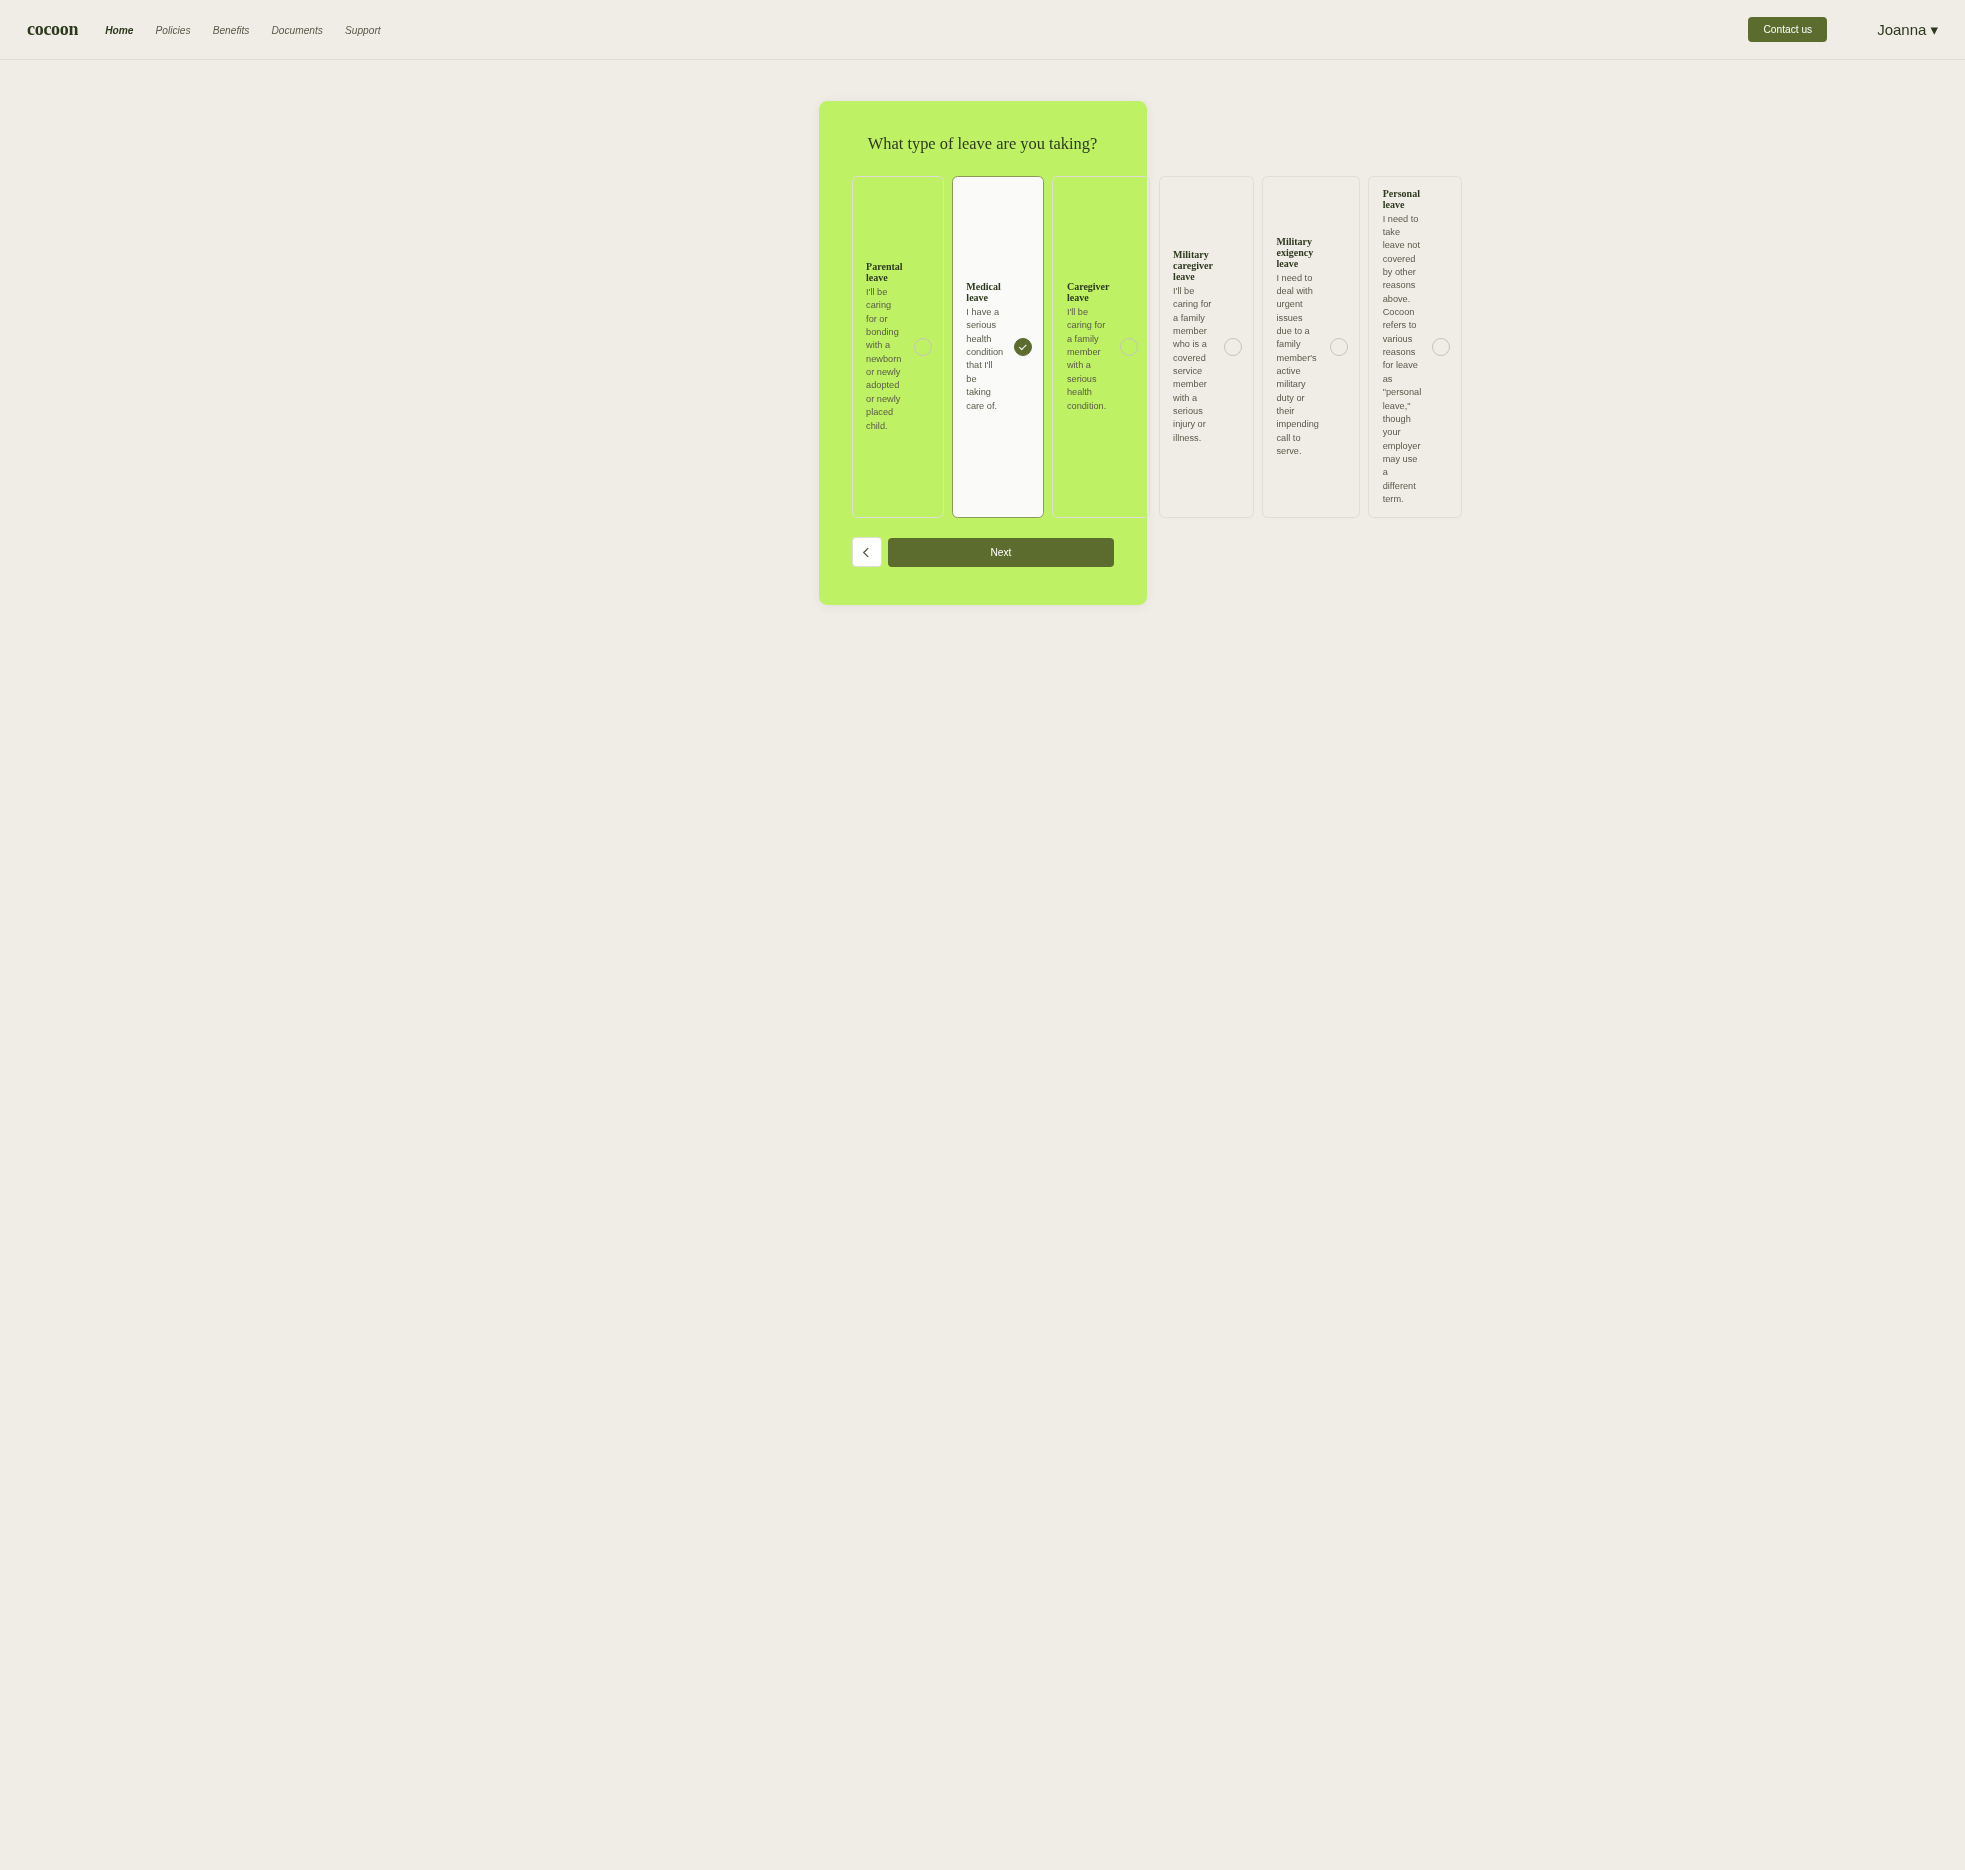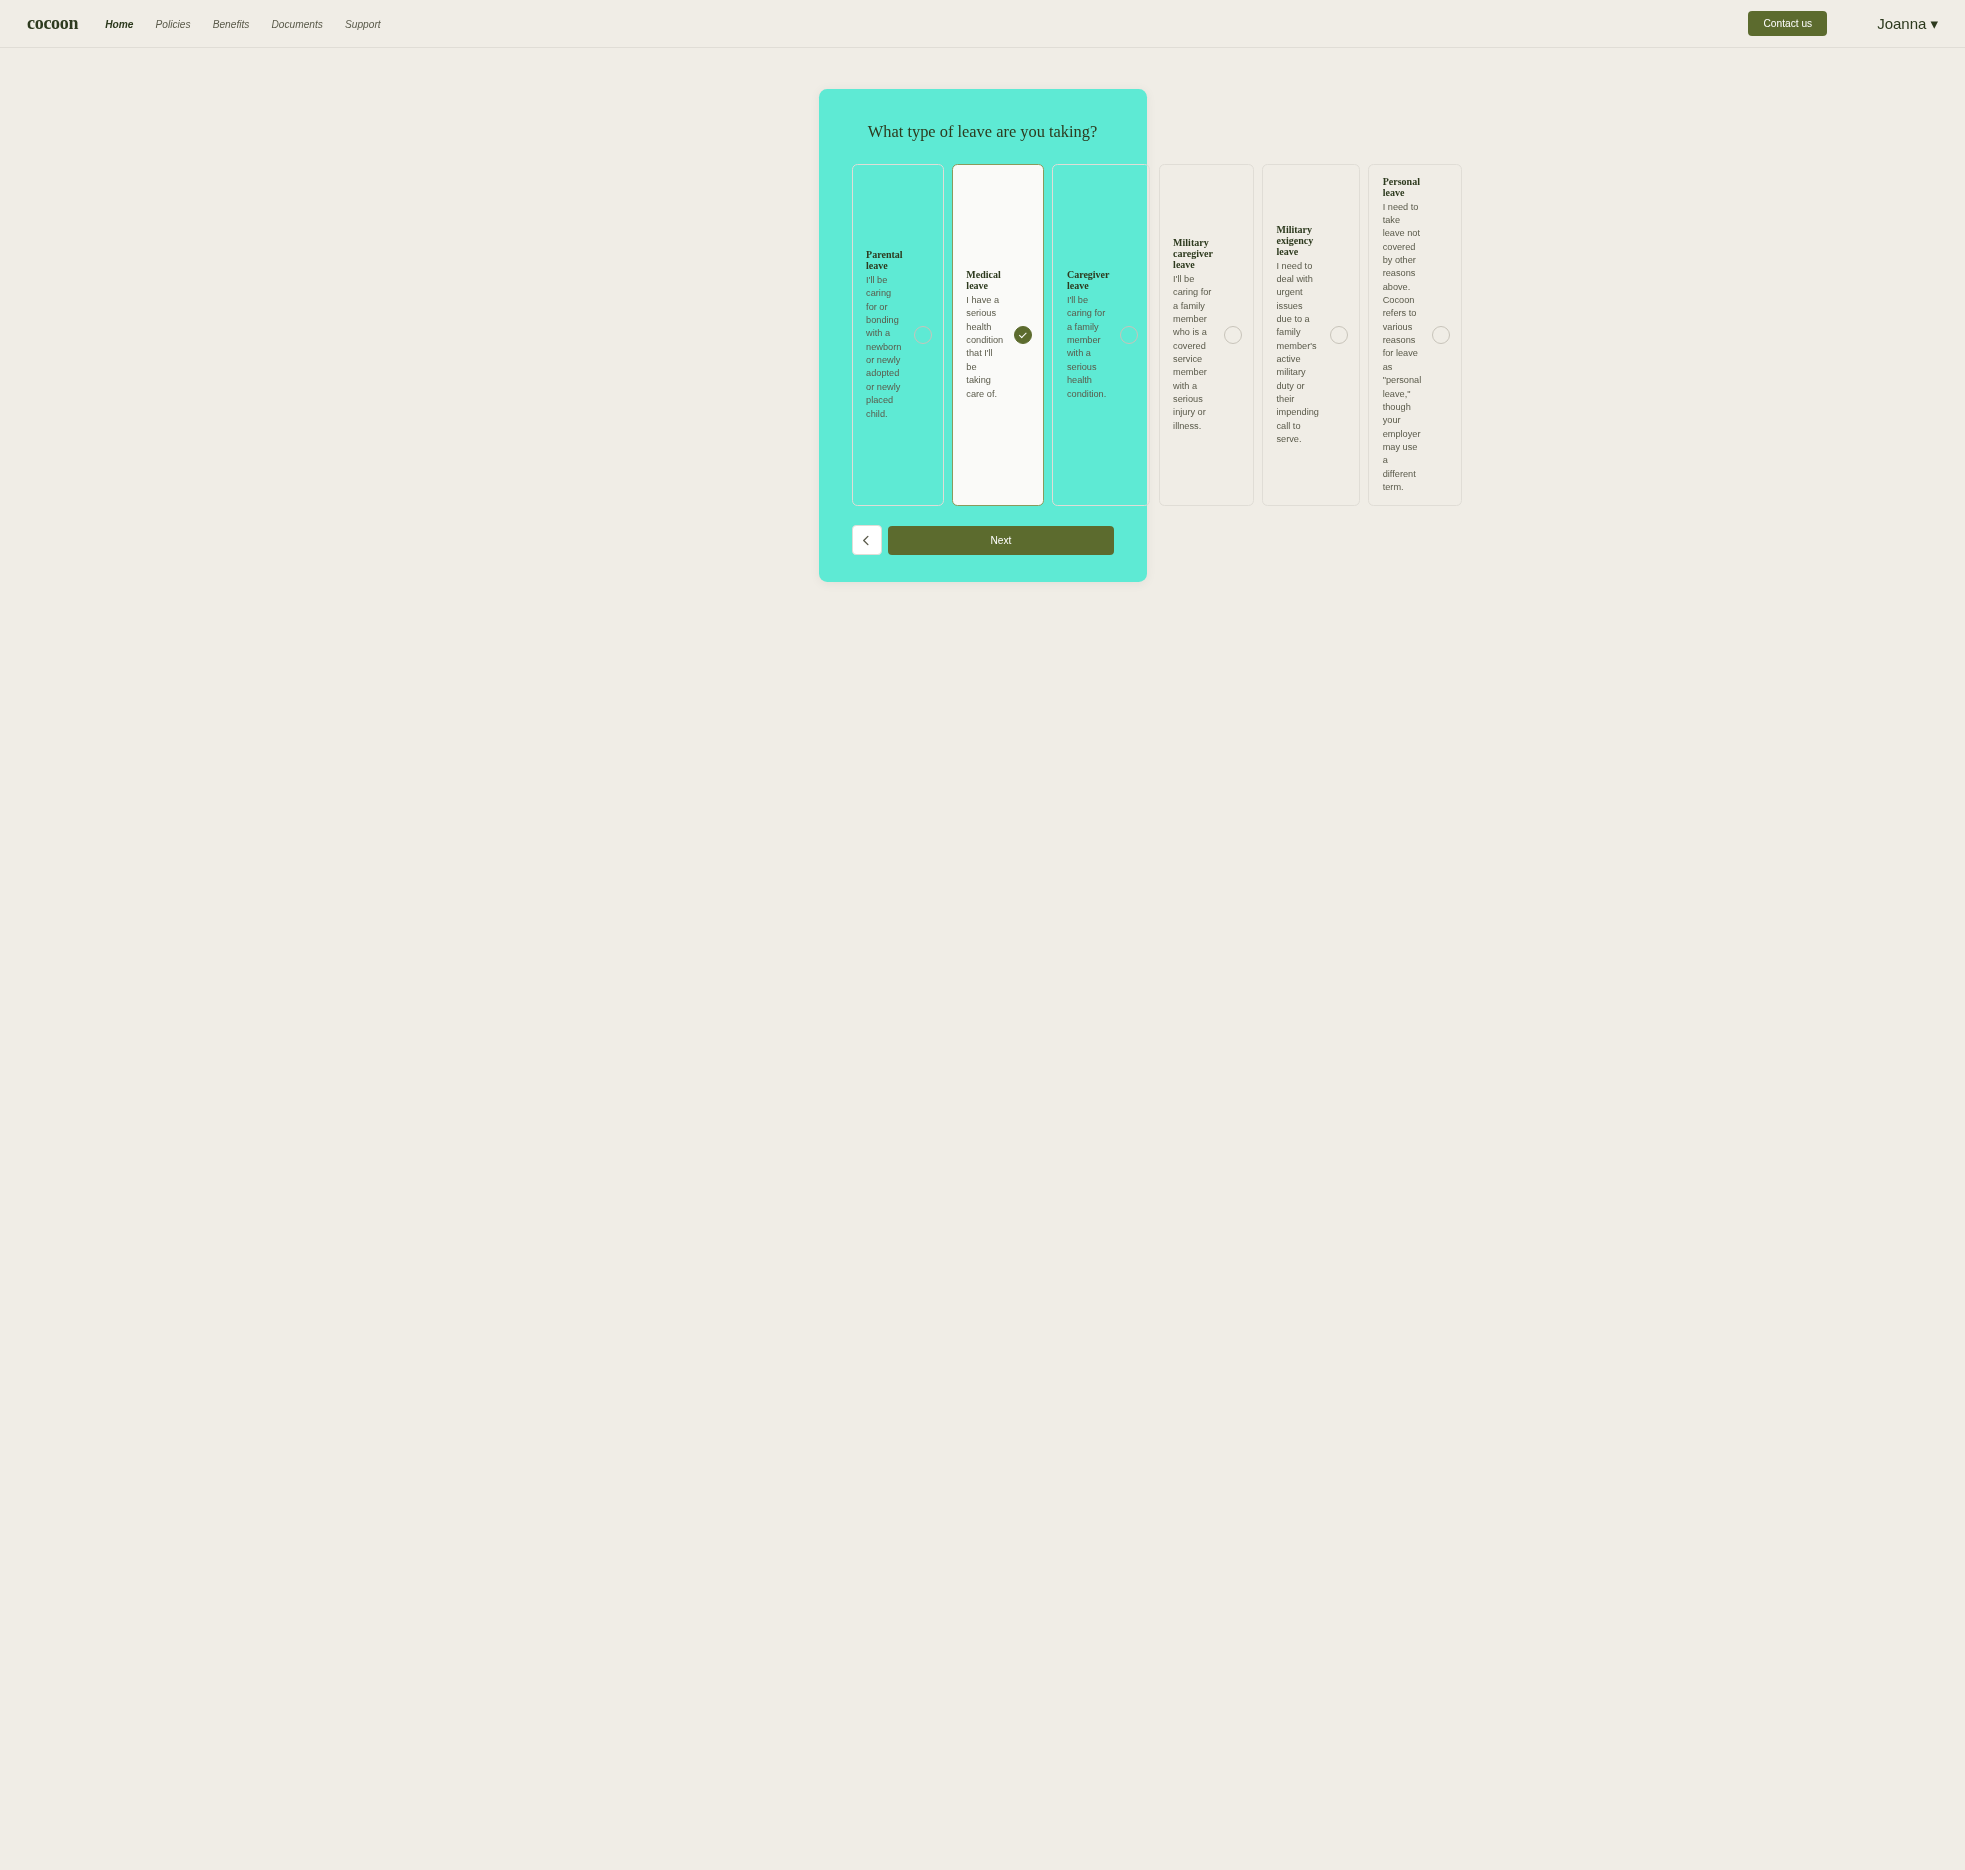--- a/index.html
+++ b/index.html
@@ -14,21 +14,21 @@
       min-height: 100vh;
     }
 
     
     .navbar {
       background-color: #f0ede6;
       display: flex;
       align-items: center;
       justify-content: space-between;
       padding: 0 27px;
-      height: 48px;
+      height: 60px;
       border-bottom: 0.7px solid #e0ddd6;
     }
 
     .navbar-left {
       display: flex;
       align-items: center;
       gap: 27px;
     }
 
     .logo {
@@ -88,23 +88,23 @@
 
     
     .main-content {
       display: flex;
       justify-content: center;
       align-items: flex-start;
       padding: 41px 13.6px 55px;
     }
 
     .card {
-      background: #5eead4;
+      background: #bef264;
       border-radius: 8.2px;
-      padding: 33px 33px 27px;
+      padding: 33px 33px 38px;
       width: 100%;
       max-width: 328px;
       box-shadow: 0 1.4px 11px rgba(0,0,0,0.06);
     }
 
     .card-title {
       font-family: Georgia, serif;
       font-size: 16.4px;
       color: #2d3a1e;
       text-align: center;

